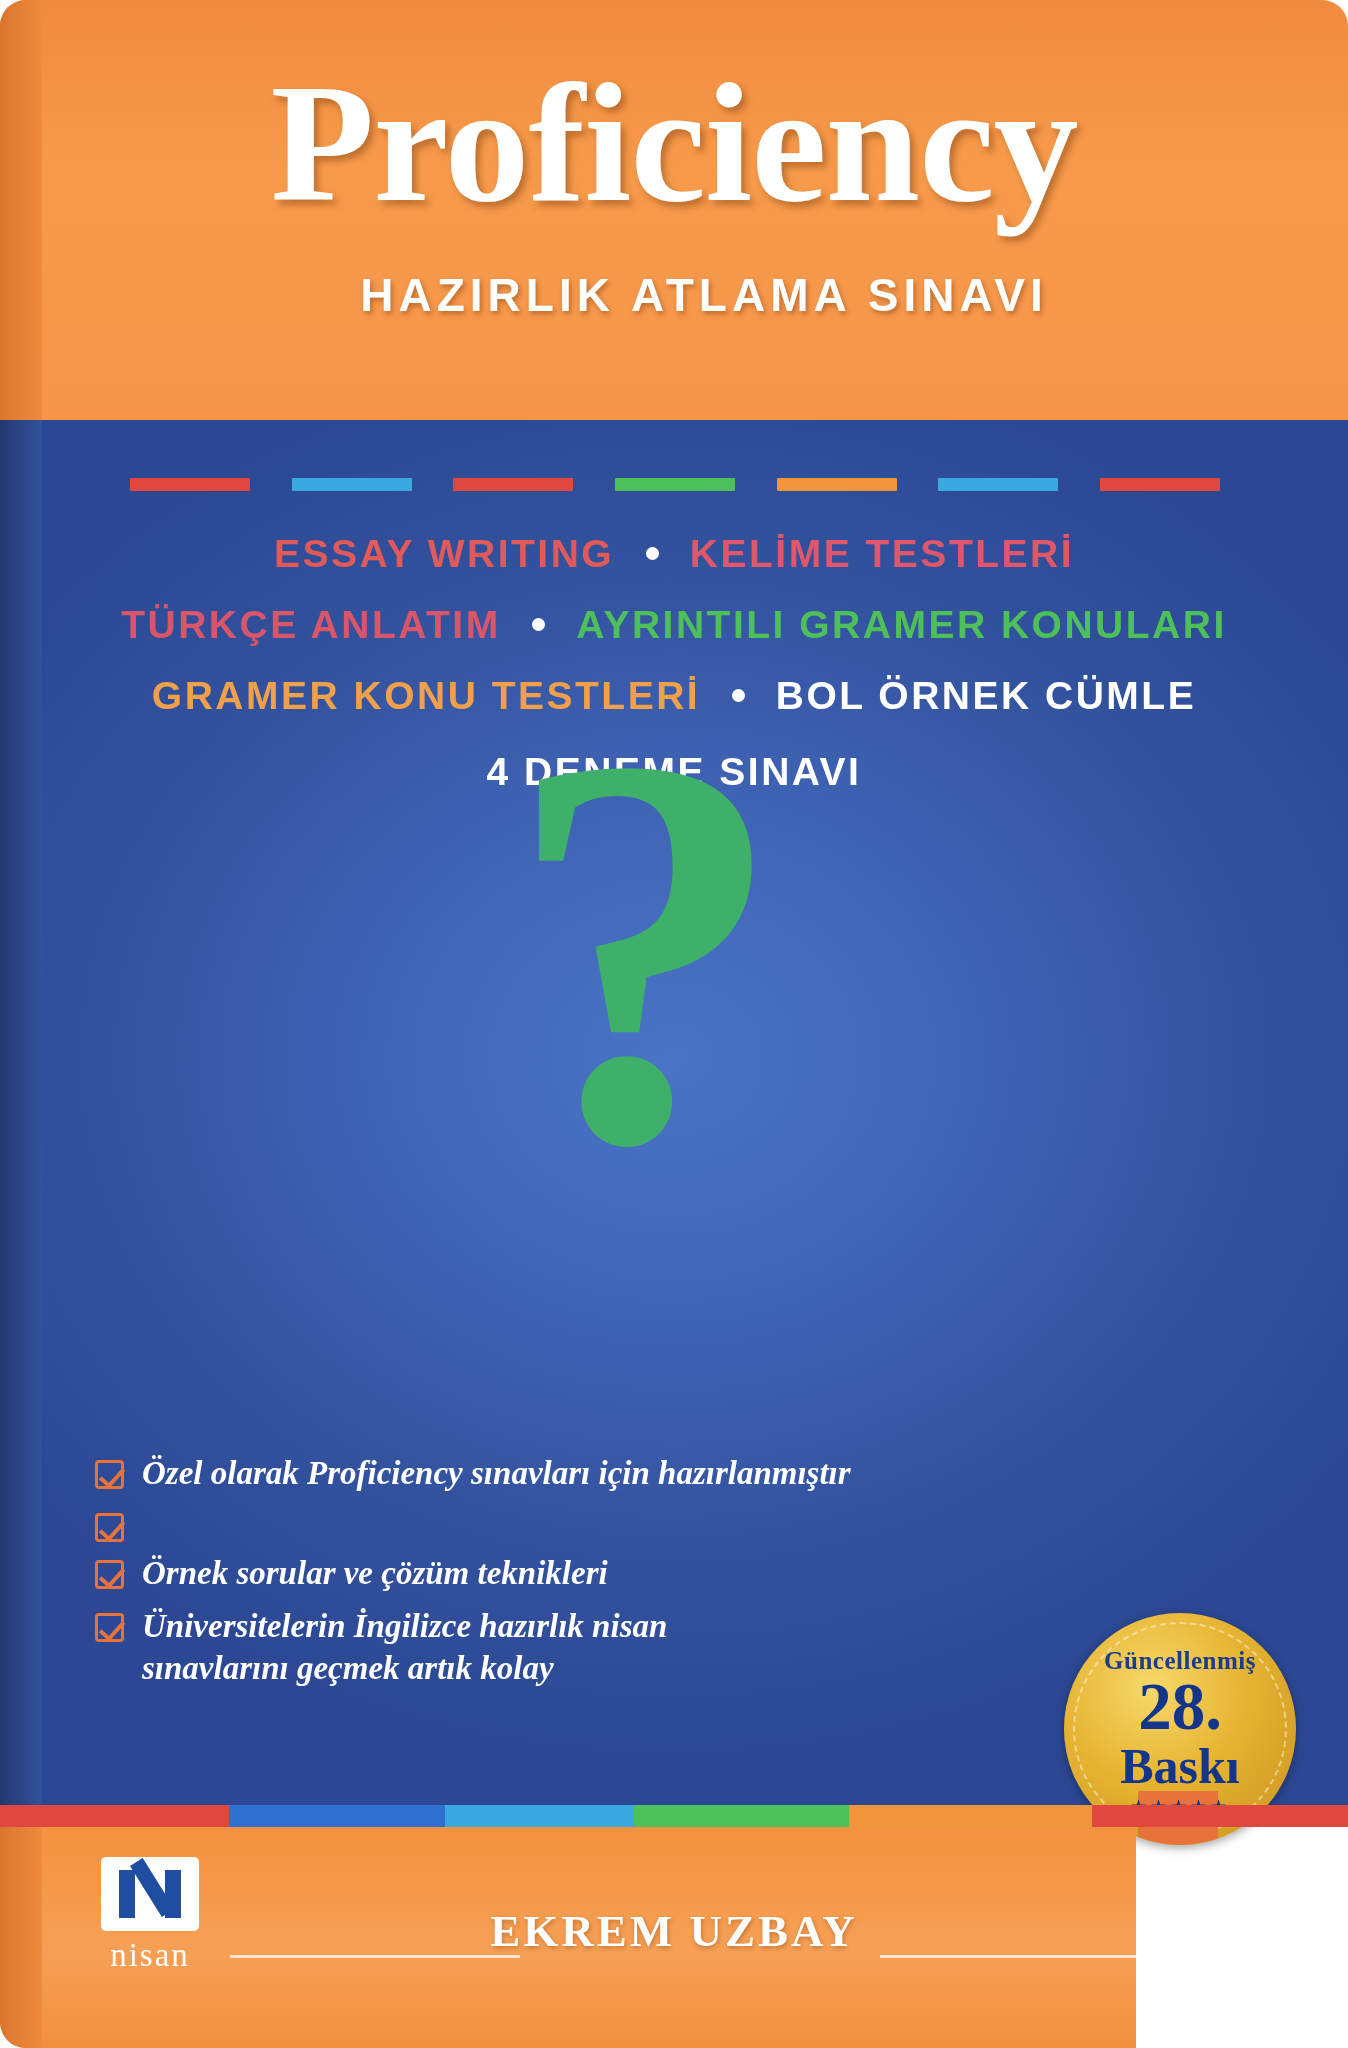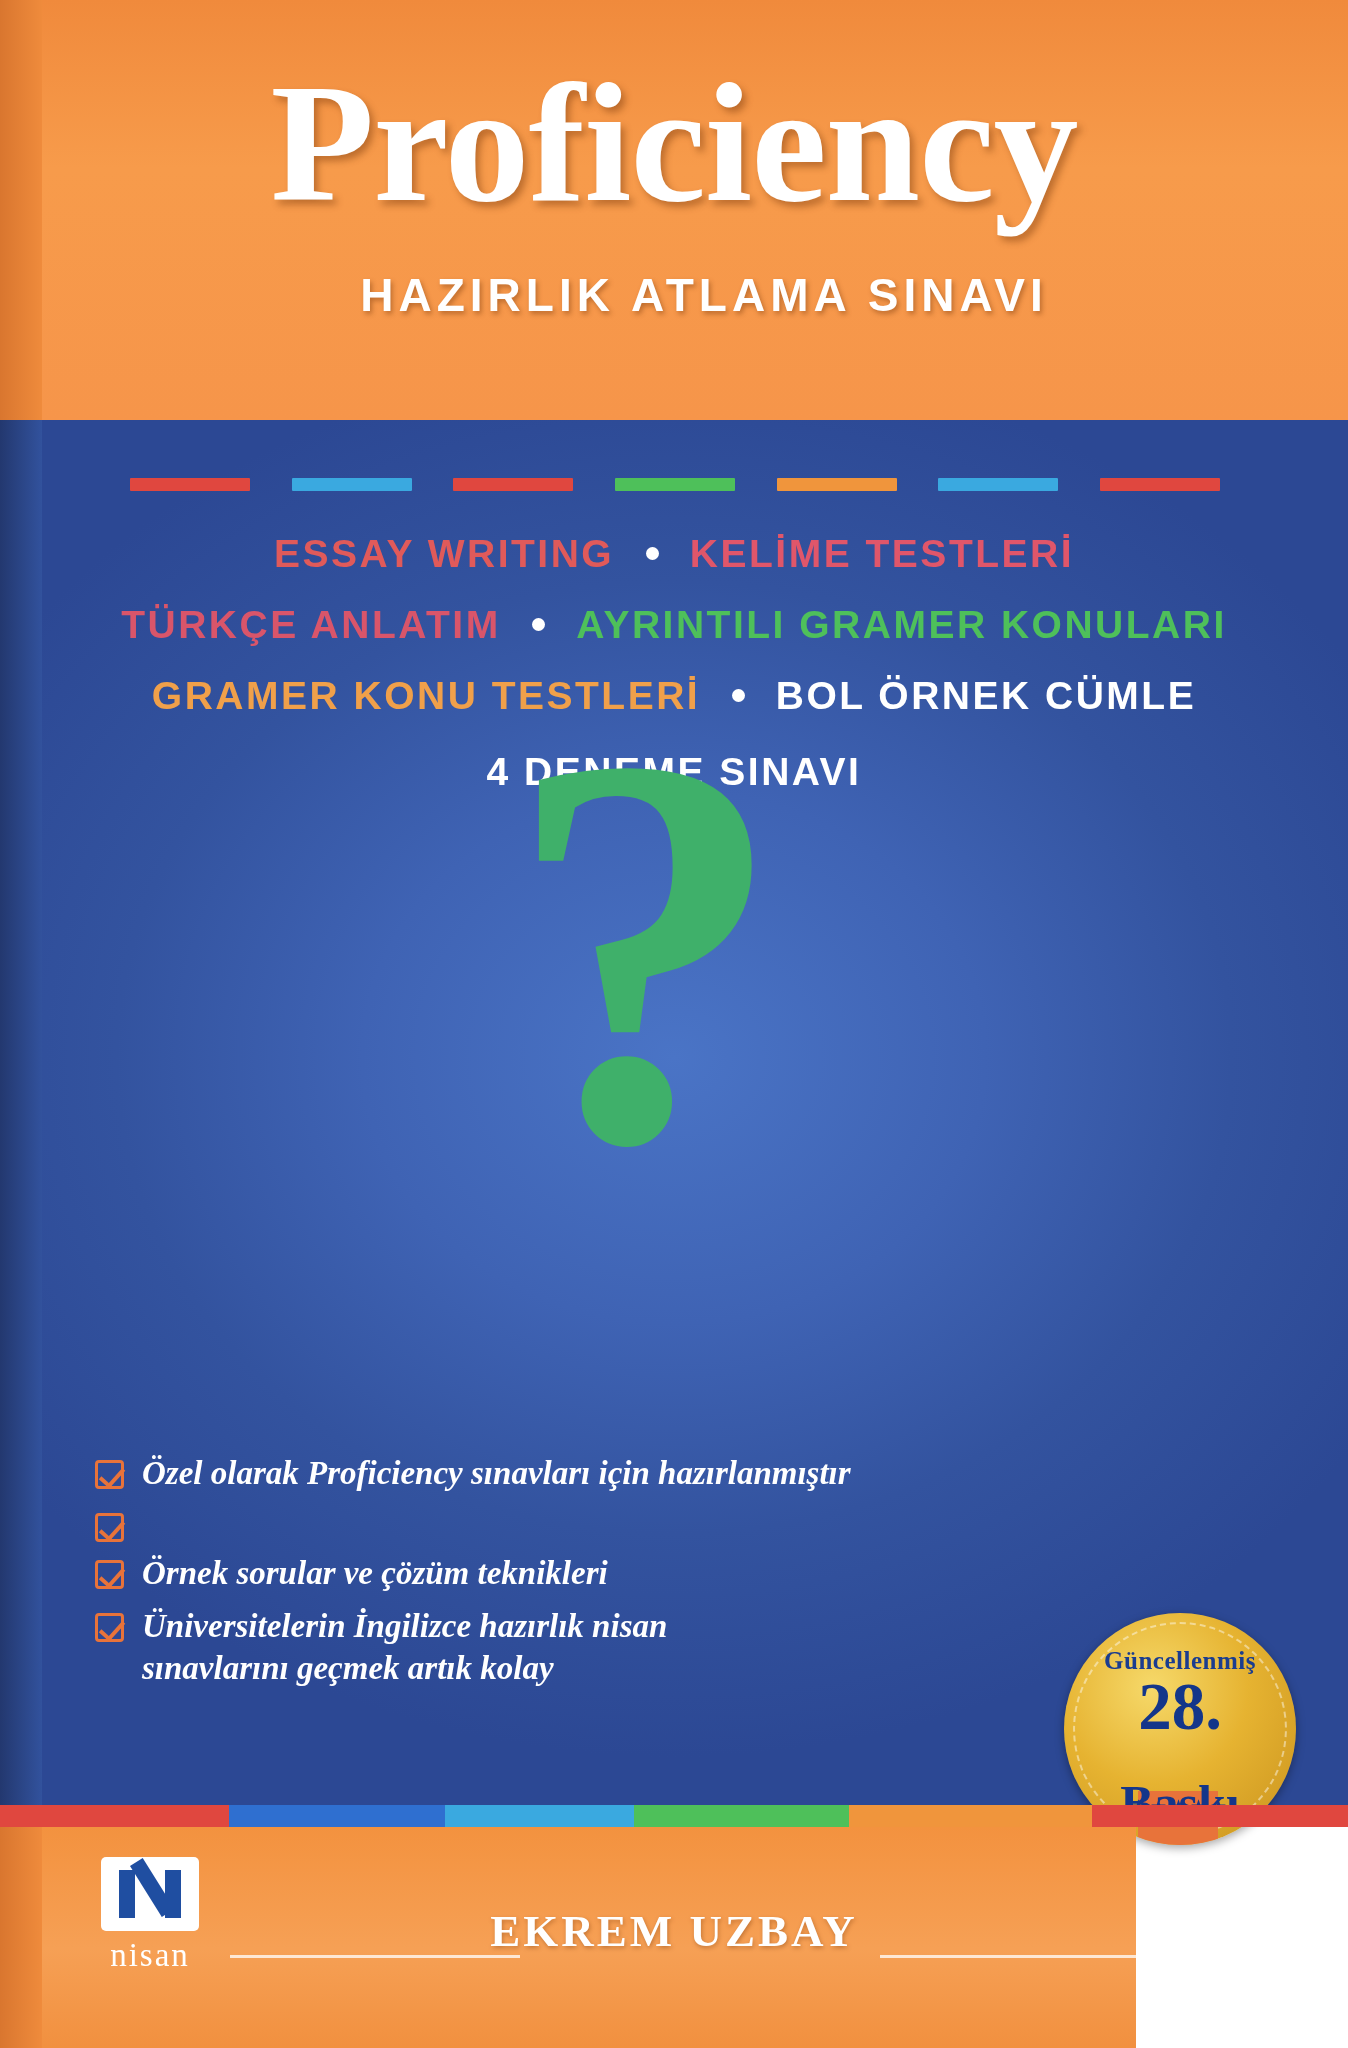--- a/index.html
+++ b/index.html
@@ -4,20 +4,21 @@
 <style>
   html,body{margin:0;padding:0;background:#ffffff;}
   body{font-family:"Liberation Sans",sans-serif;}
 
   .page{
     position:relative;
     width:1348px;
     height:2048px;
     overflow:hidden;
     background:#ffffff;
+    border-radius:26px;
   }
 
   
   .top-band{
     position:absolute;
     left:0; top:0;
     width:1348px; height:420px;
     background:linear-gradient(180deg,#f08a3c 0%,#f79b4b 40%,#f6954a 100%);
   }
   .top-band .left-edge{
@@ -188,21 +189,20 @@
     color:#14368a;
     line-height:1;
   }
   .badge-word{
     position:absolute; left:0; top:128px; width:100%;
     font-family:"Liberation Serif",serif;
     font-weight:bold;
     font-size:50px;
     color:#14368a;
     line-height:1;
-    margin-top:37px;
   }
   .badge-stars{
     position:absolute; left:0; top:182px; width:100%;
     font-size:19px;
     color:#14368a;
     letter-spacing:3px;
   }
   .badge-ribbon{
     position:absolute;
     left:74px; top:178px;

